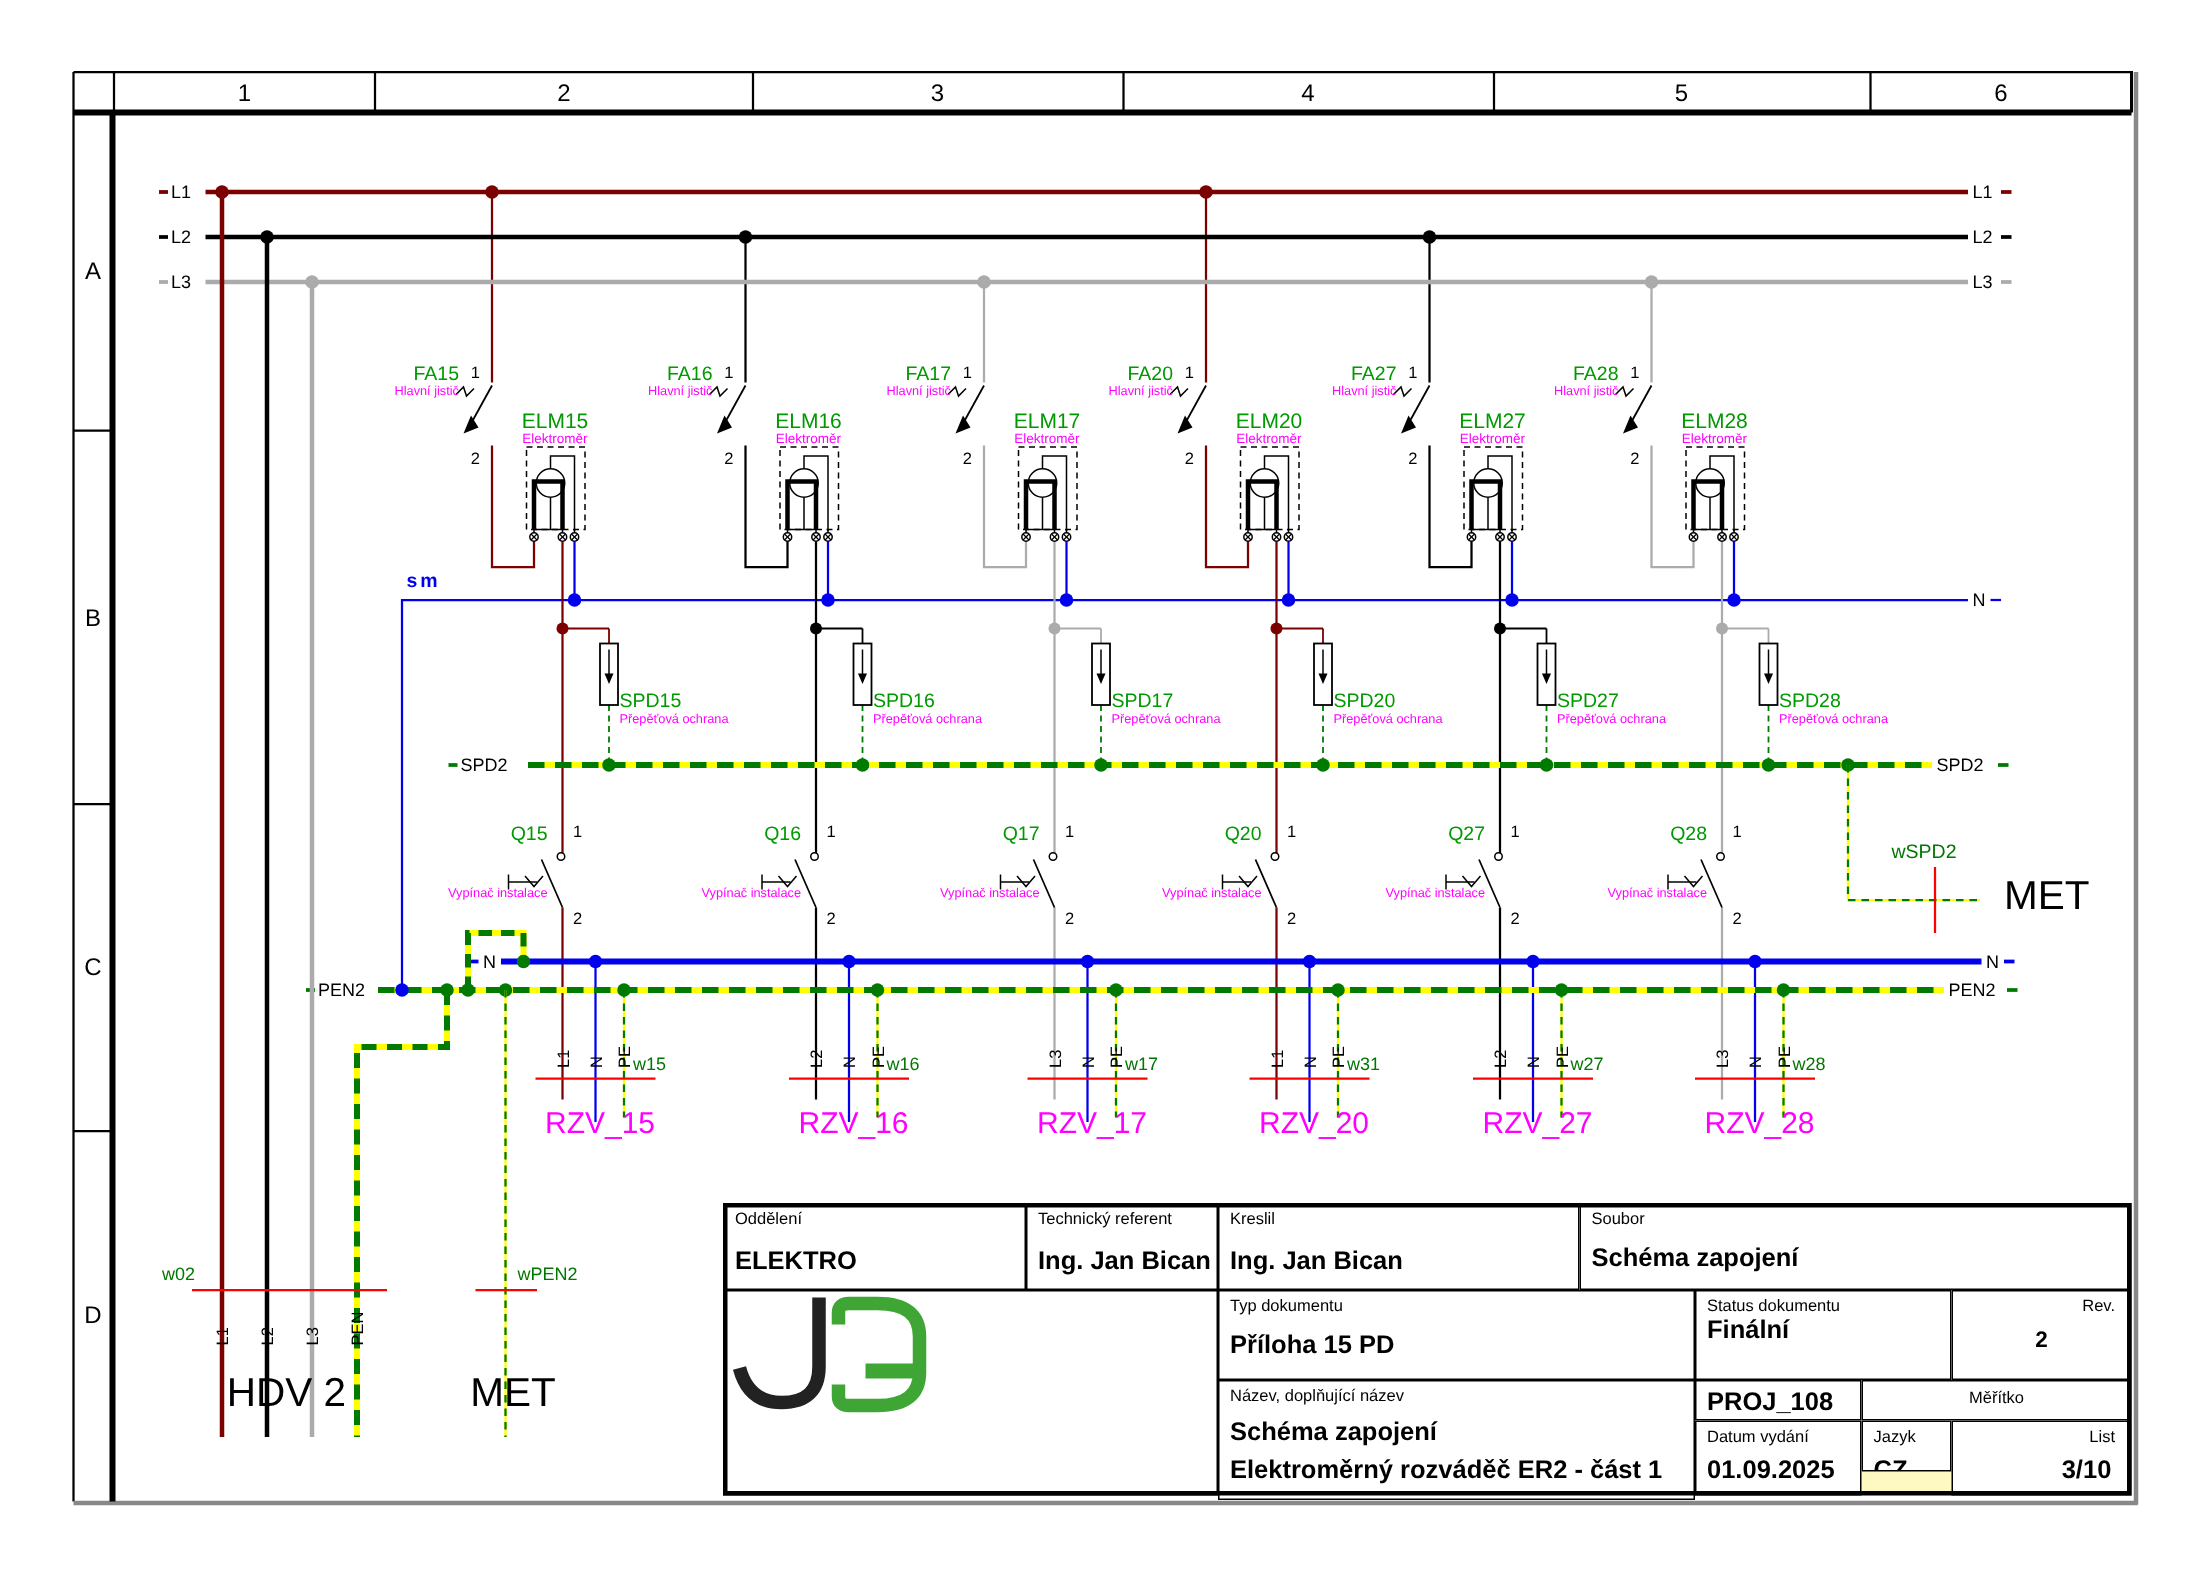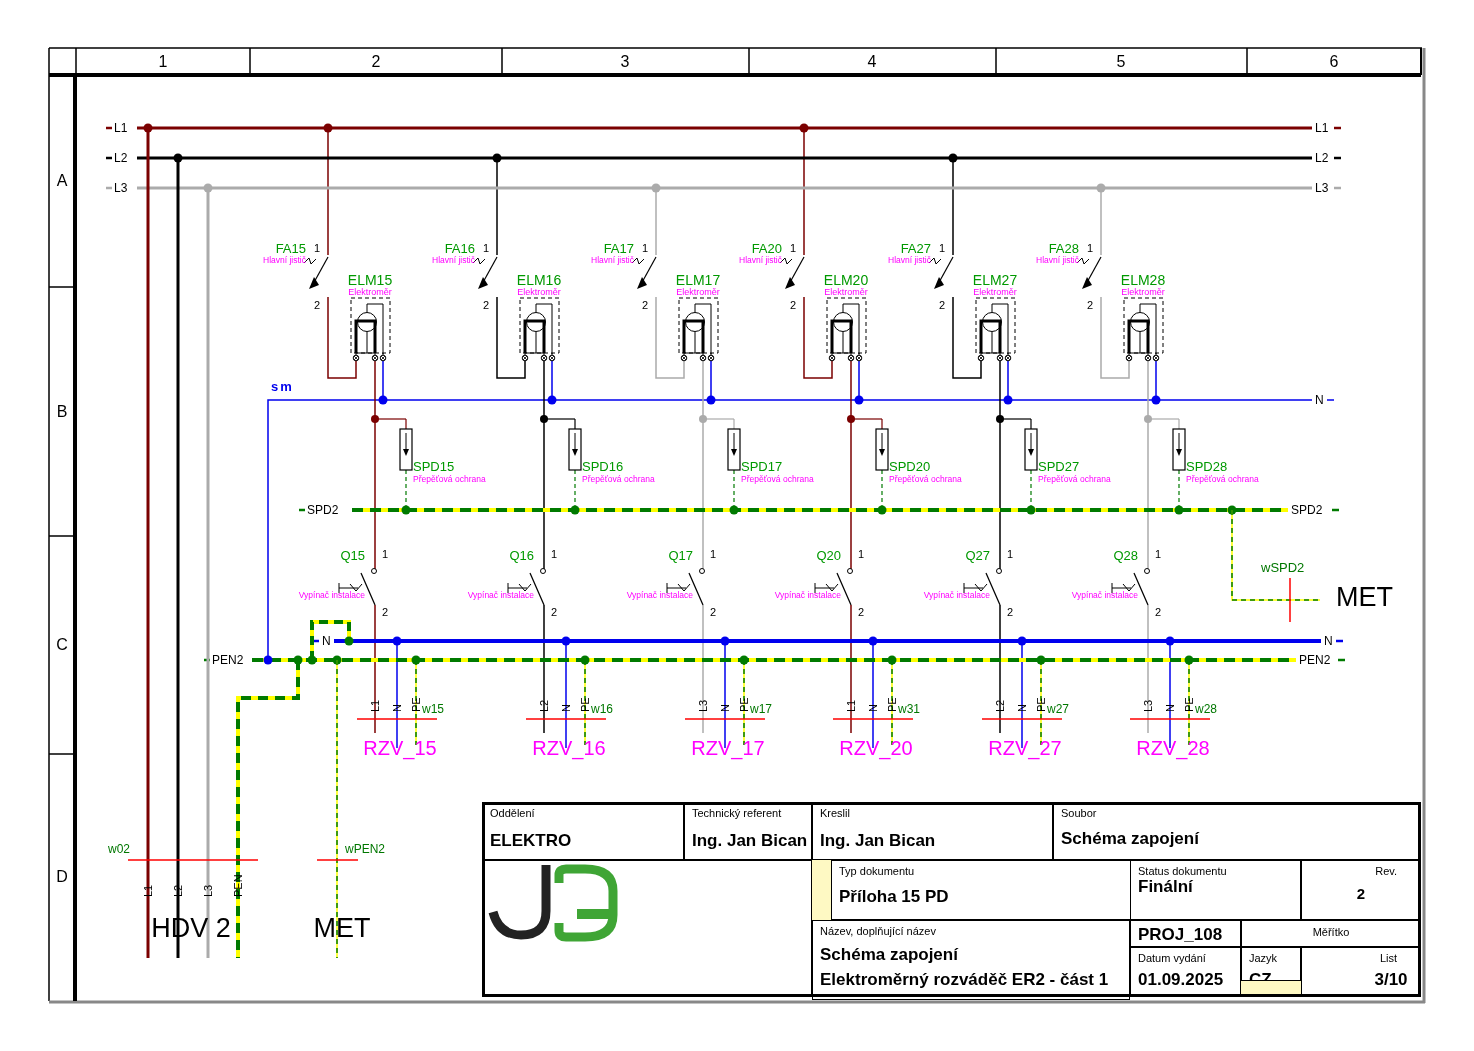--- a/index.html
+++ b/index.html
@@ -6,21 +6,21 @@
   .page{position:relative;width:1474px;height:1051px;background:#fff;overflow:hidden;
         font-family:"Liberation Sans",sans-serif;}
   svg{position:absolute;left:0;top:0;}
   svg text{font-family:"Liberation Sans",sans-serif;}
   
   .tb{position:absolute;left:482px;top:802px;width:939px;height:195px;background:#fef9c3;}
   .tb:after{content:"";position:absolute;left:0;top:0;right:0;bottom:0;border:3px solid #000;pointer-events:none;}
   .c{position:absolute;box-sizing:border-box;border:1.5px solid #000;background:#fff;overflow:hidden;}
   .lb{font-size:11px;color:#000;padding:4px 0 0 7px;white-space:nowrap;}
   .vl{font-weight:bold;font-size:17px;color:#000;padding:0 0 0 7px;white-space:nowrap;}
-  .lb.right{text-align:right;padding-right:23px;}
+  .lb.right{text-align:right;padding-right:10px;}
   .lb.center{text-align:center;padding-left:0;}
   .vl.center{text-align:center;padding-left:0;}
   .logo-wrap{display:flex;align-items:center;justify-content:center;height:100%;}
 </style>
 </head>
 <body>
 
 <div class="page">
 
   <svg width="1474" height="1051" viewBox="0 0 1474 1051">
@@ -610,21 +610,21 @@
     <div class="c" style="left:0;top:58px;width:330px;height:137px;">
       <div class="logo-wrap">
         <svg width="150" height="84" viewBox="82 30 150 84">
           <path d="M145,34 L145,80 Q145,104 120,104 Q98,104 92,81" fill="none" stroke="#222222" stroke-width="9"></path>
           <path d="M158,52 L158,44 Q158,38 165,38 L184,38 Q212,38 212,60 L212,84 Q212,106 184,106 L165,106 Q158,106 158,100 L158,92" fill="none" stroke="#3FA535" stroke-width="9"></path>
           <rect x="176" y="78" width="34" height="10" fill="#3FA535"></rect>
         </svg>
       </div>
     </div>
 
-    <div class="c" style="left:349px;top:58px;width:318px;height:60px;">
+    <div class="c" style="left:330px;top:58px;width:318px;height:60px;">
       <div class="lb">Typ dokumentu</div>
       <div class="vl" style="margin-top:10px;">Příloha 15 PD</div>
     </div>
     <div class="c" style="left:330px;top:118px;width:318px;height:80px;">
       <div class="lb">Název, doplňující název</div>
       <div class="vl" style="margin-top:8px;">Schéma zapojení</div>
       <div class="vl" style="margin-top:5px;">Elektroměrný rozváděč ER2 - část 1</div>
     </div>
 
     <div class="c" style="left:648px;top:58px;width:171px;height:60px;">

